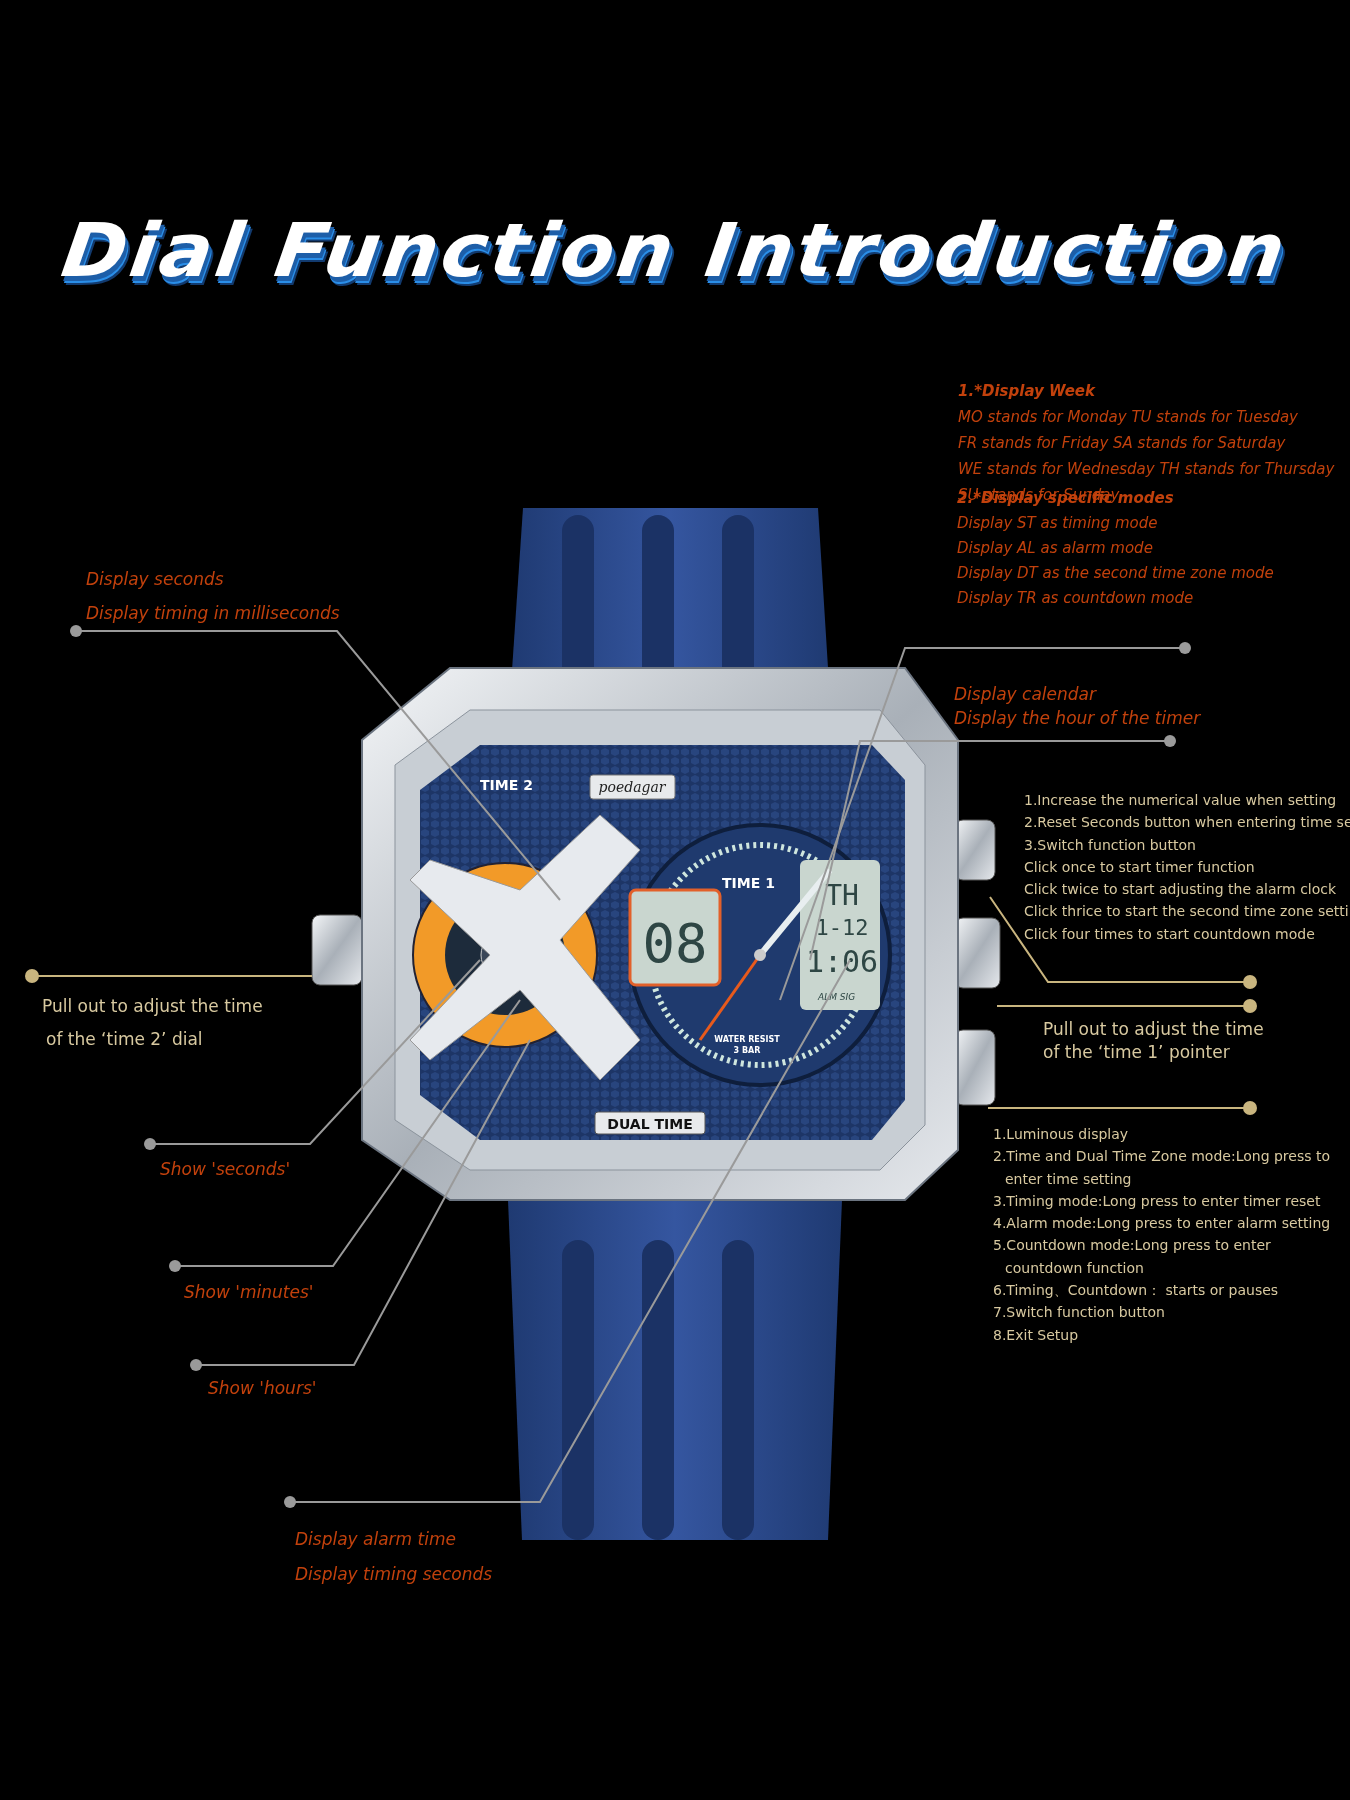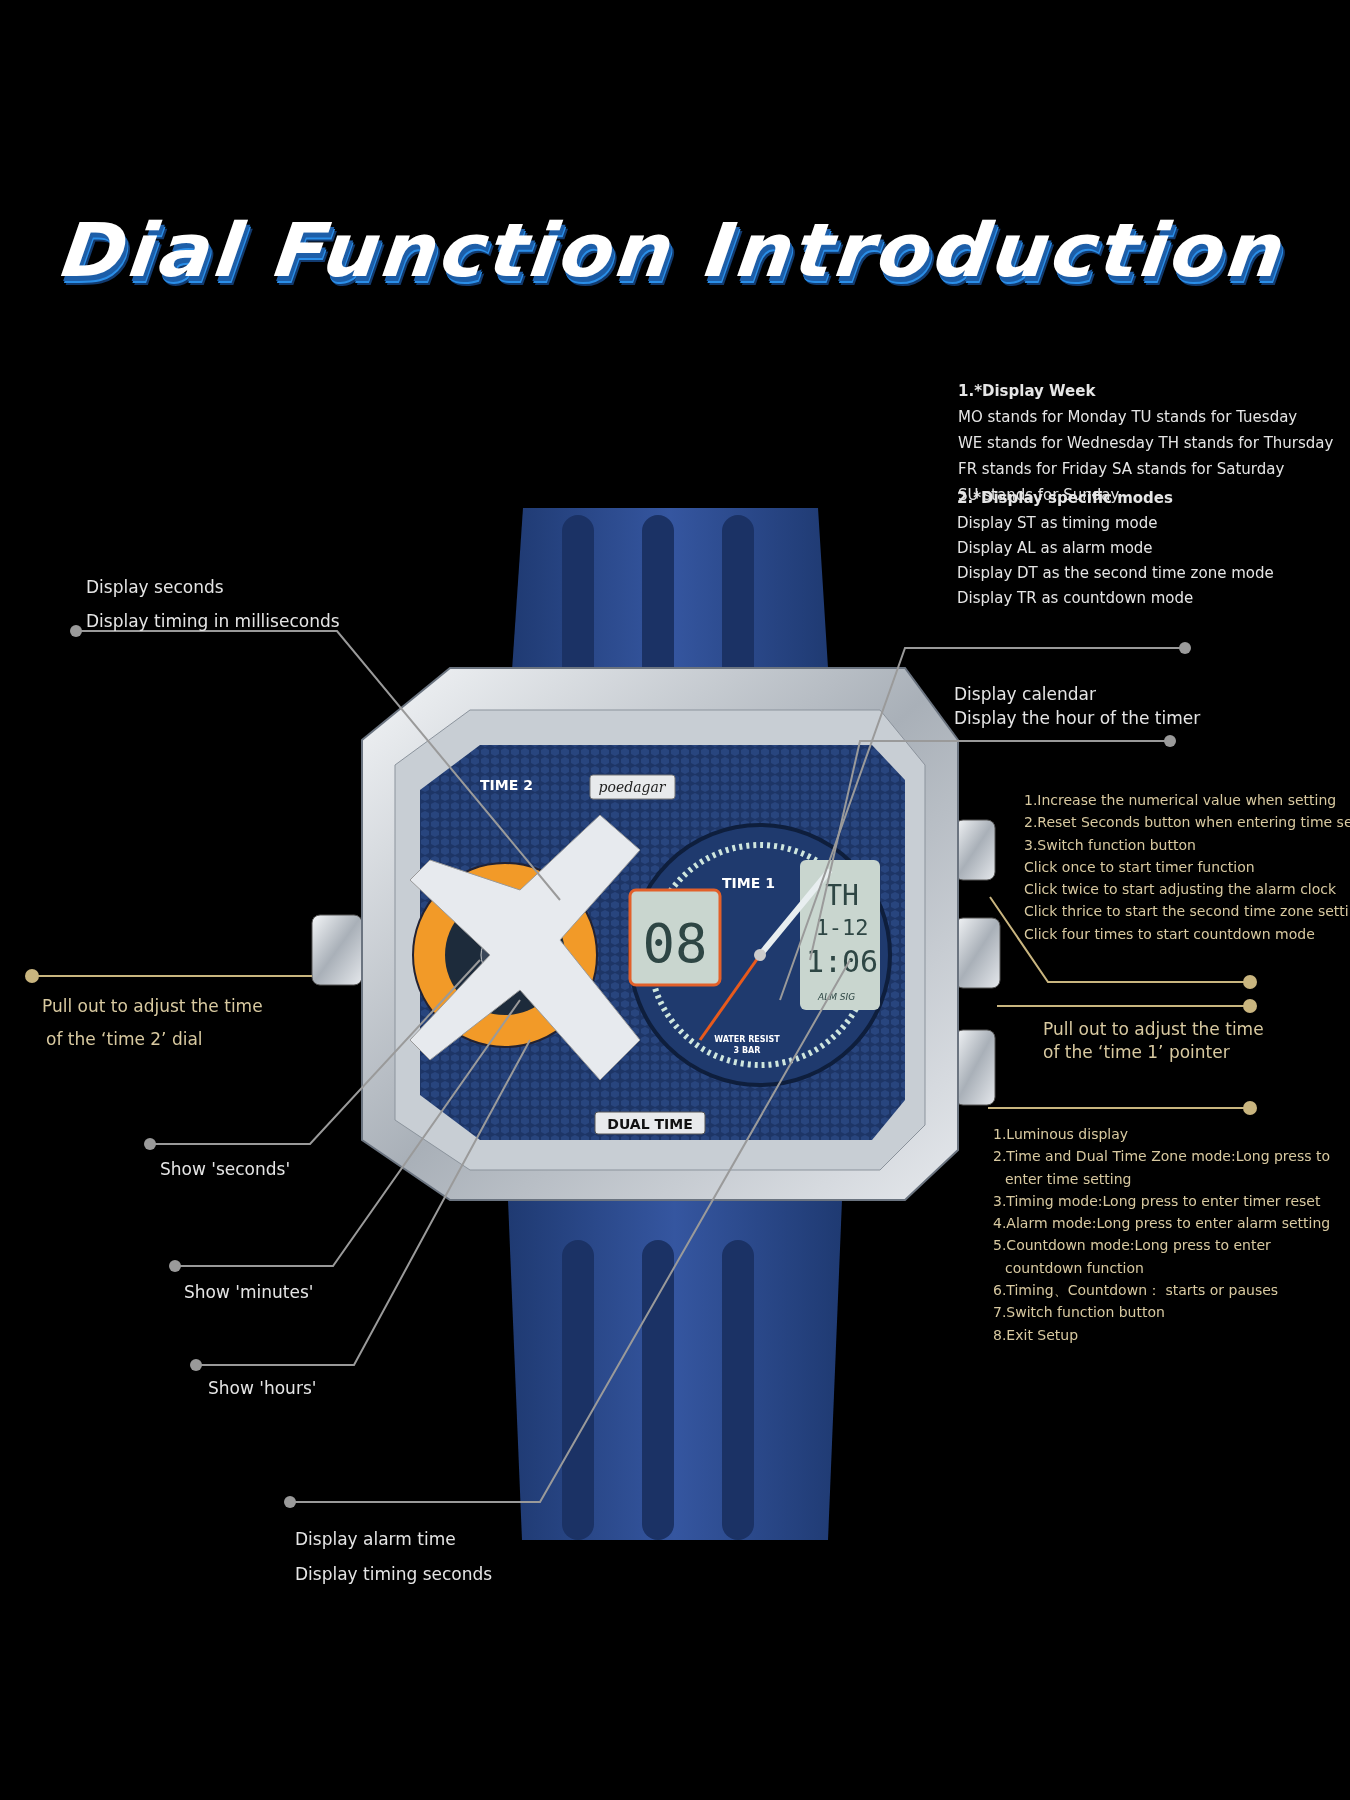--- a/index.html
+++ b/index.html
@@ -2,21 +2,21 @@
 <html><head>
 <meta charset="utf-8">
 <style>
   html, body { margin:0; padding:0; background:#000; }
   body { width:1350px; height:1800px; position:relative; overflow:hidden;
          font-family:"DejaVu Sans", sans-serif; }
   .title { position:absolute; left:0; top:205px; width:1350px; text-align:center;
            font-family:"DejaVu Sans", sans-serif; font-weight:bold; font-style:italic;
            font-size:78px; letter-spacing:3px; color:#fff; transform:skewX(-8deg) scaleY(0.95);
            text-shadow: 3px 6px 0 #1d5ea8, 4px 8px 0 #2a8ee8, 6px 10px 0 #123a6e; }
-  .gray { color:#e5e5e5; }
+  .gray { color:#c2410c;font-style:italic; }
   .gold { color:#d8c9a0; }
   .txt { position:absolute; white-space:nowrap; }
   .t17 { font-size:17px; }
   .t15 { font-size:15px; line-height:22.5px; }
   .t14 { font-size:14px; line-height:22.3px; }
   .bold { font-weight:bold; }
   svg.overlay { position:absolute; left:0; top:0; }
   .block { position:absolute; }
   .block div { white-space:nowrap; }
 </style>
@@ -126,41 +126,41 @@
     <polyline points="1250,1108 988,1108"></polyline>
   </g>
   <g fill="#c9b57f">
     <circle cx="32" cy="976" r="7"></circle>
       <circle cx="1250" cy="982" r="7"></circle>
       <circle cx="1250" cy="1006" r="7"></circle>
       <circle cx="1250" cy="1108" r="7"></circle>
   </g>
 </svg>
 
-<div class="block gray t17" style="left:86px; top:562px; line-height:34px;margin-top:8px;">
+<div class="block gray t17" style="left:86px; top:562px; line-height:34px;">
   <div>Display seconds</div>
   <div>Display timing in milliseconds</div>
 </div>
 <div class="block gold t17" style="left:42px; top:990px; line-height:33px;">
   <div>Pull out to adjust the time</div>
   <div style="padding-left:4px;">of the  ‘time 2’  dial</div>
 </div>
 <div class="txt gray t17" style="left:160px; top:1159px;">Show 'seconds'</div>
 <div class="txt gray t17" style="left:184px; top:1282px;text-align:right;">Show 'minutes'</div>
 <div class="txt gray t17" style="left:208px; top:1378px;">Show 'hours'</div>
 <div class="block gray t17" style="left:295px; top:1522px; line-height:35px;">
   <div>Display alarm time</div>
   <div>Display timing seconds</div>
 </div>
 
 <div class="block gray t15" style="left:958px; top:378px; line-height:26px;">
   <div class="bold">1.*Display Week</div>
   <div>MO stands for Monday  TU stands for Tuesday</div>
+  <div>FR stands for Friday    SA stands for Saturday</div>
   <div>WE stands for Wednesday  TH stands for Thursday</div>
-  <div>FR stands for Friday    SA stands for Saturday</div>
   <div>SU stands for Sunday</div>
 </div>
 <div class="block gray t15" style="left:957px; top:486px; line-height:25px;">
   <div class="bold">2.*Display specific modes</div>
   <div>Display ST as timing mode</div>
   <div>Display AL as alarm mode</div>
   <div>Display DT as the second time zone mode</div>
   <div>Display TR as countdown mode</div>
 </div>
 <div class="block gray t17" style="left:954px; top:682px; line-height:24px;">

